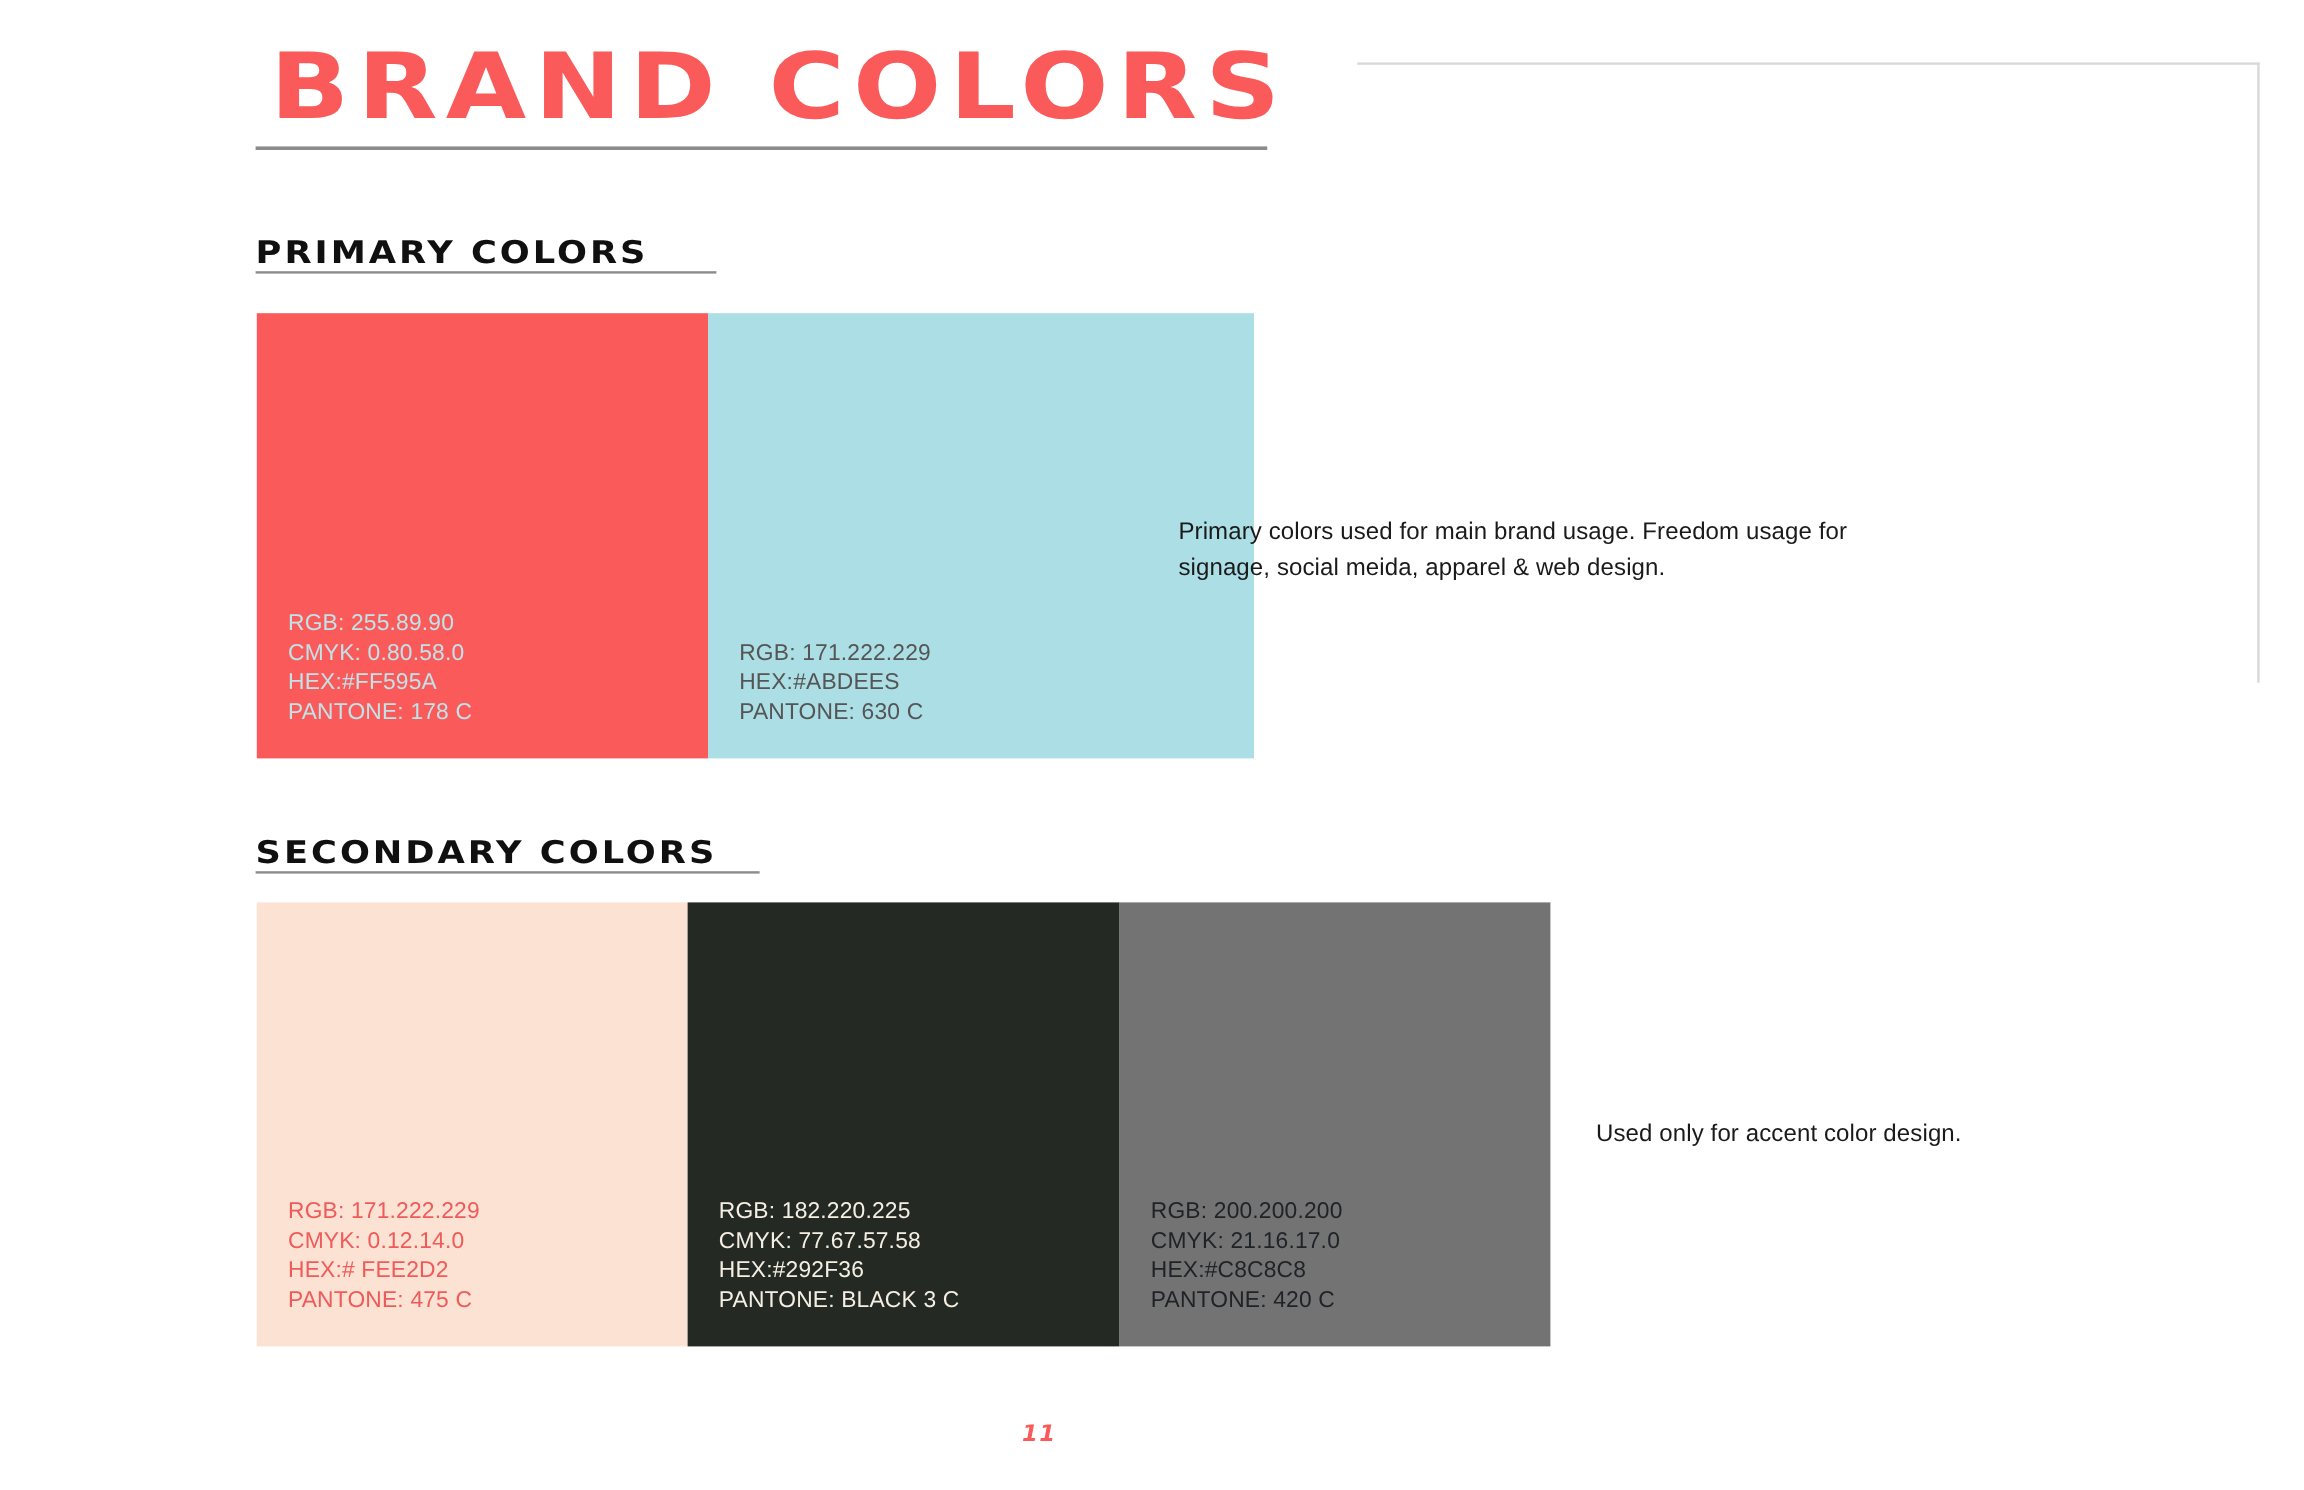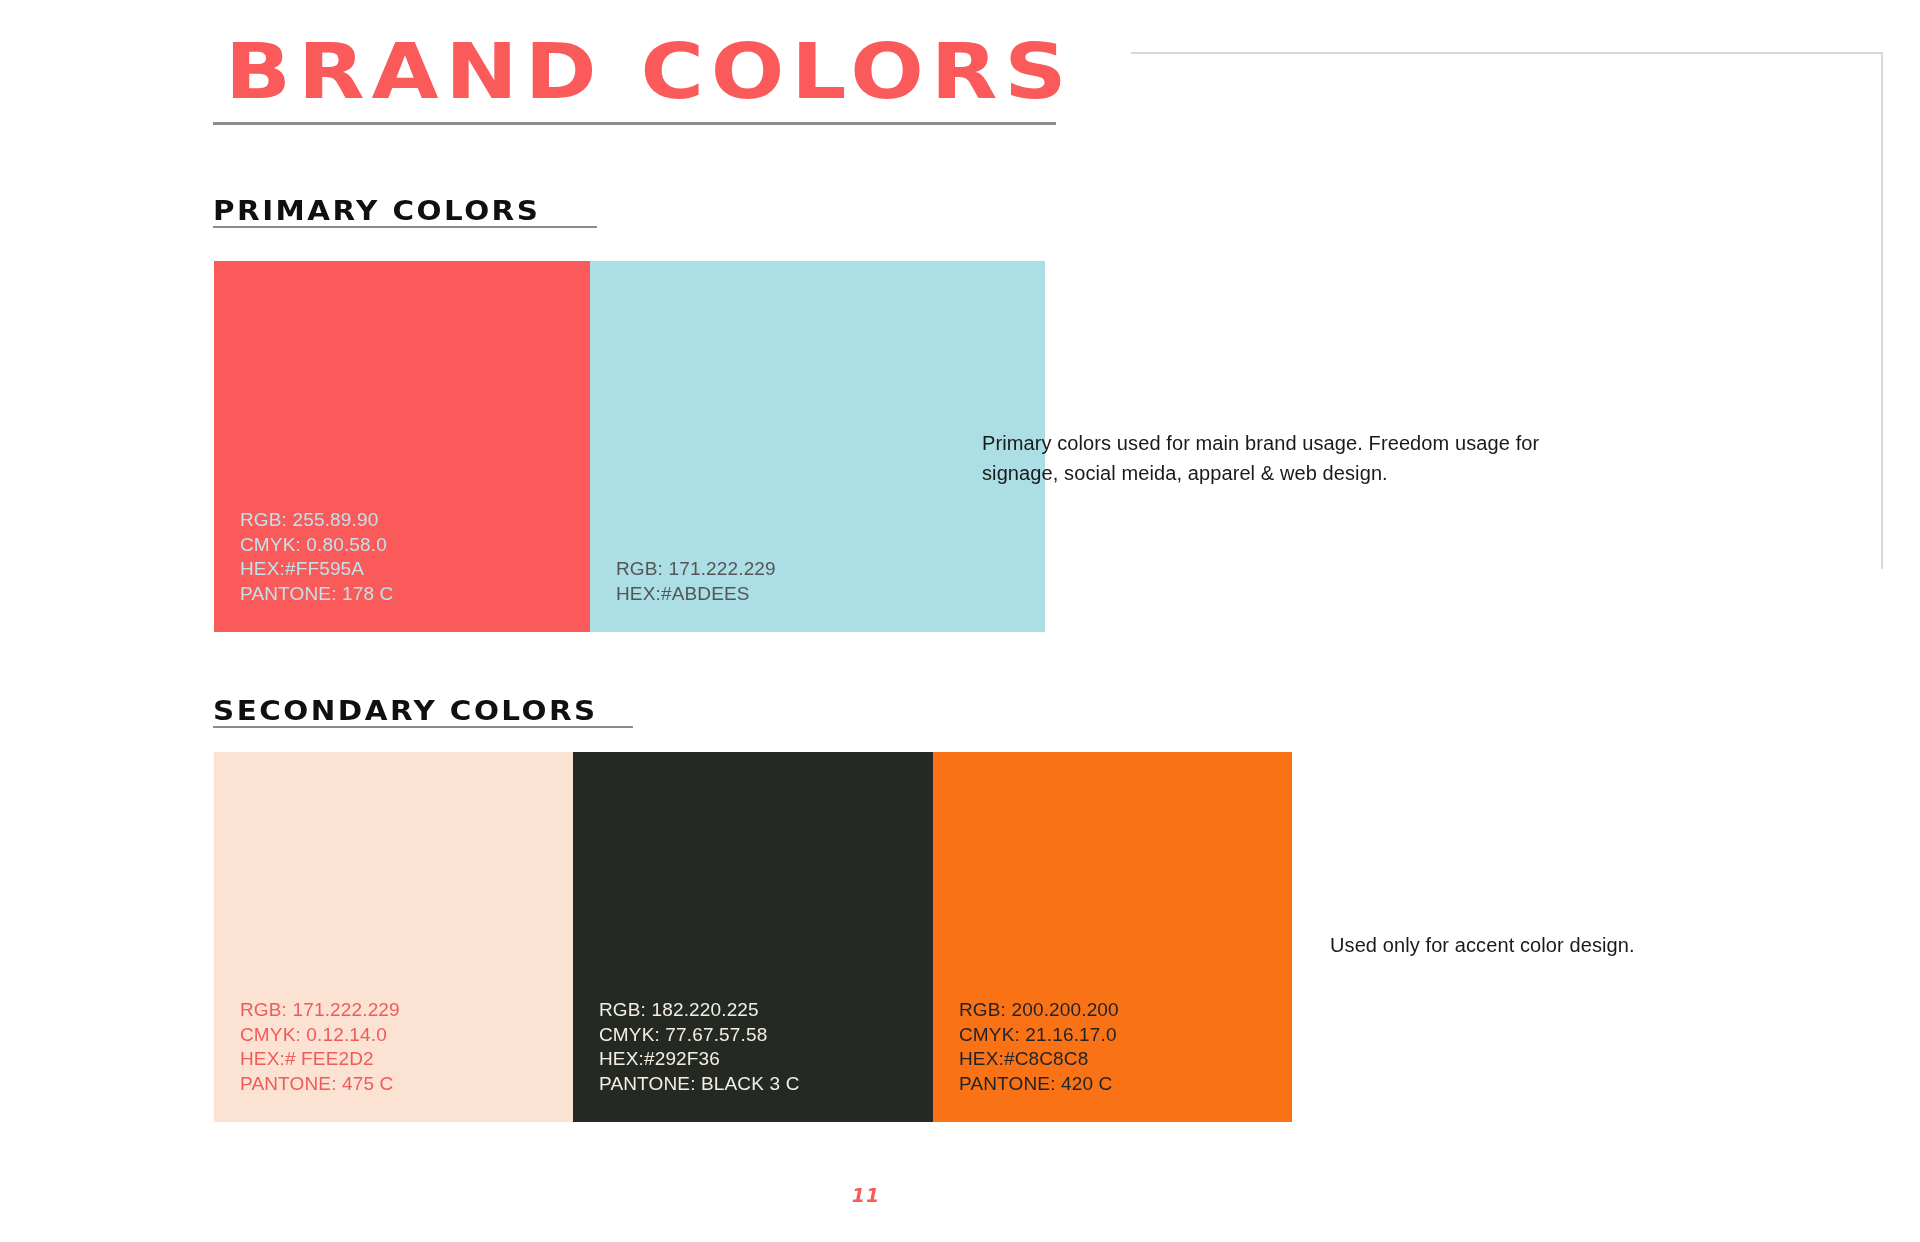--- a/index.html
+++ b/index.html
@@ -155,20 +155,21 @@
       <span class="spec-line">CMYK: 0.80.58.0</span>
       <span class="spec-line">HEX:#FF595A</span>
       <span class="spec-line">PANTONE: 178 C</span>
     </div>
   </div>
 
   <div class="swatch" style="width:455px;height:371px;background:#ABDEE5;">
     <div class="swatch-specs" style="color:#555555;">
       <span class="spec-line">RGB: 171.222.229</span>
       <span class="spec-line">HEX:#ABDEES</span>
+      <span class="spec-line">PANTONE: 630 C</span>
     </div>
   </div>
 
 </div>
 
 <div class="side-note" id="note-primary">Primary colors used for main brand usage. Freedom usage for signage, social meida, apparel &amp; web design.</div>
 
 <div class="section-heading" id="heading-secondary">SECONDARY COLORS</div>
 <div class="section-rule" id="rule-secondary"></div>
 
@@ -185,21 +186,21 @@
 
   <div class="swatch" style="width:360px;height:370px;background:#242924;">
     <div class="swatch-specs" style="color:#F5EFE3;">
       <span class="spec-line">RGB: 182.220.225</span>
       <span class="spec-line">CMYK: 77.67.57.58</span>
       <span class="spec-line">HEX:#292F36</span>
       <span class="spec-line">PANTONE: BLACK 3 C</span>
     </div>
   </div>
 
-  <div class="swatch" style="width:359px;height:370px;background:#f97316;">
+  <div class="swatch" style="width:359px;height:370px;background:#737373;">
     <div class="swatch-specs" style="color:#1F2227;">
       <span class="spec-line">RGB: 200.200.200</span>
       <span class="spec-line">CMYK: 21.16.17.0</span>
       <span class="spec-line">HEX:#C8C8C8</span>
       <span class="spec-line">PANTONE: 420 C</span>
     </div>
   </div>
 
 </div>
 

